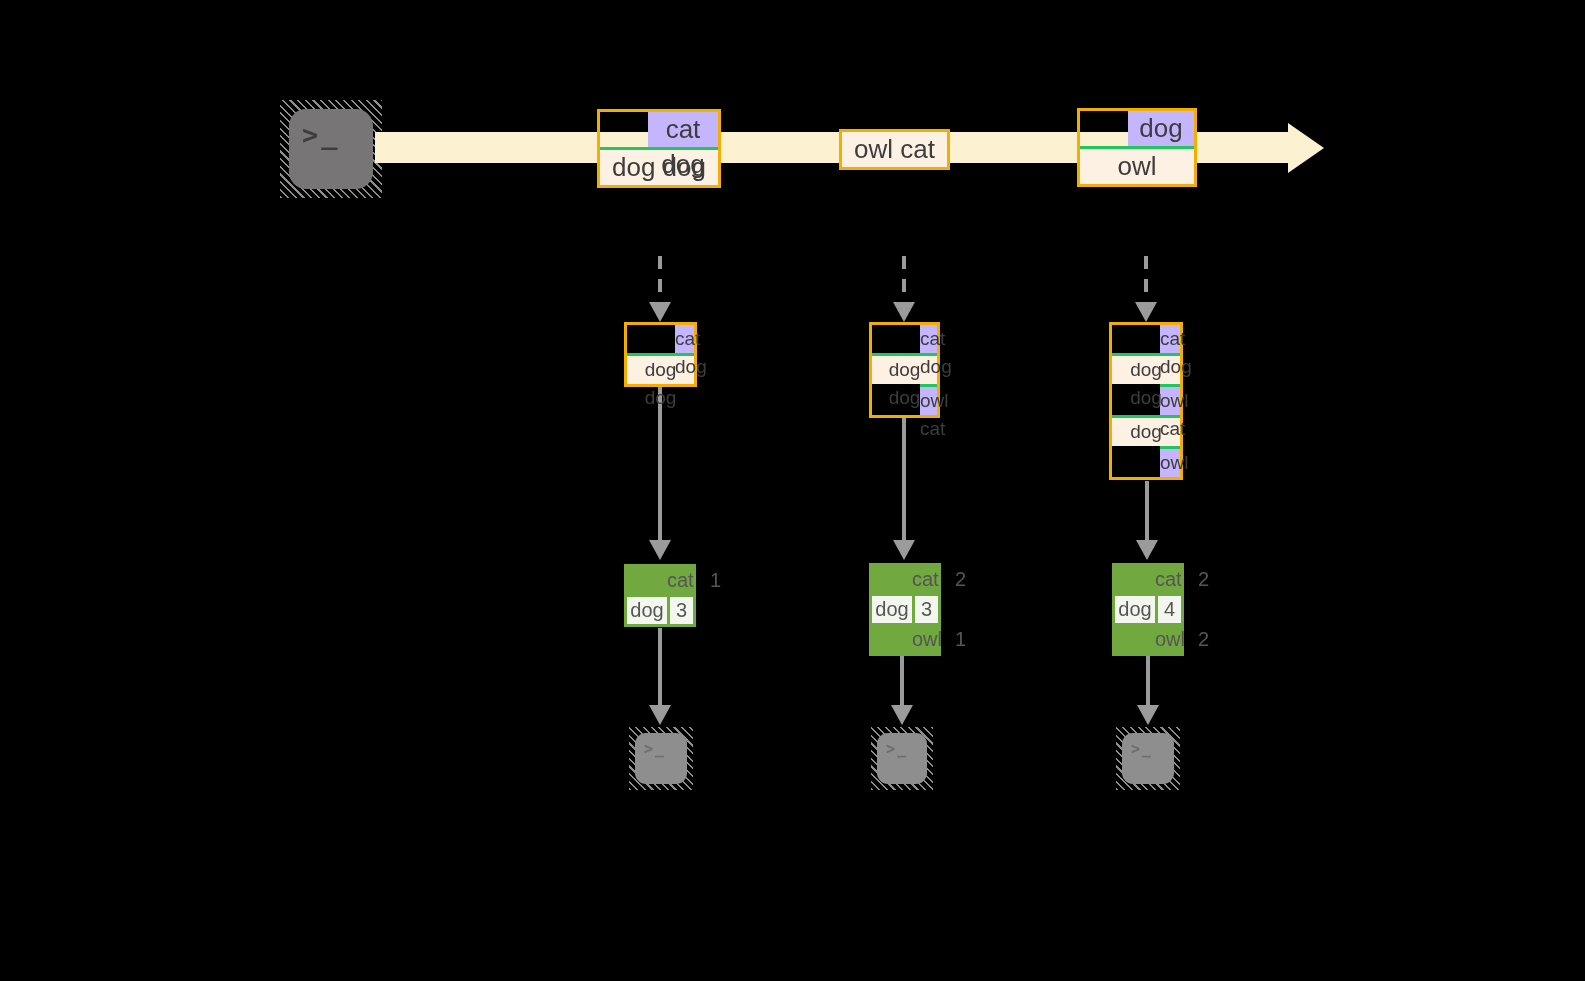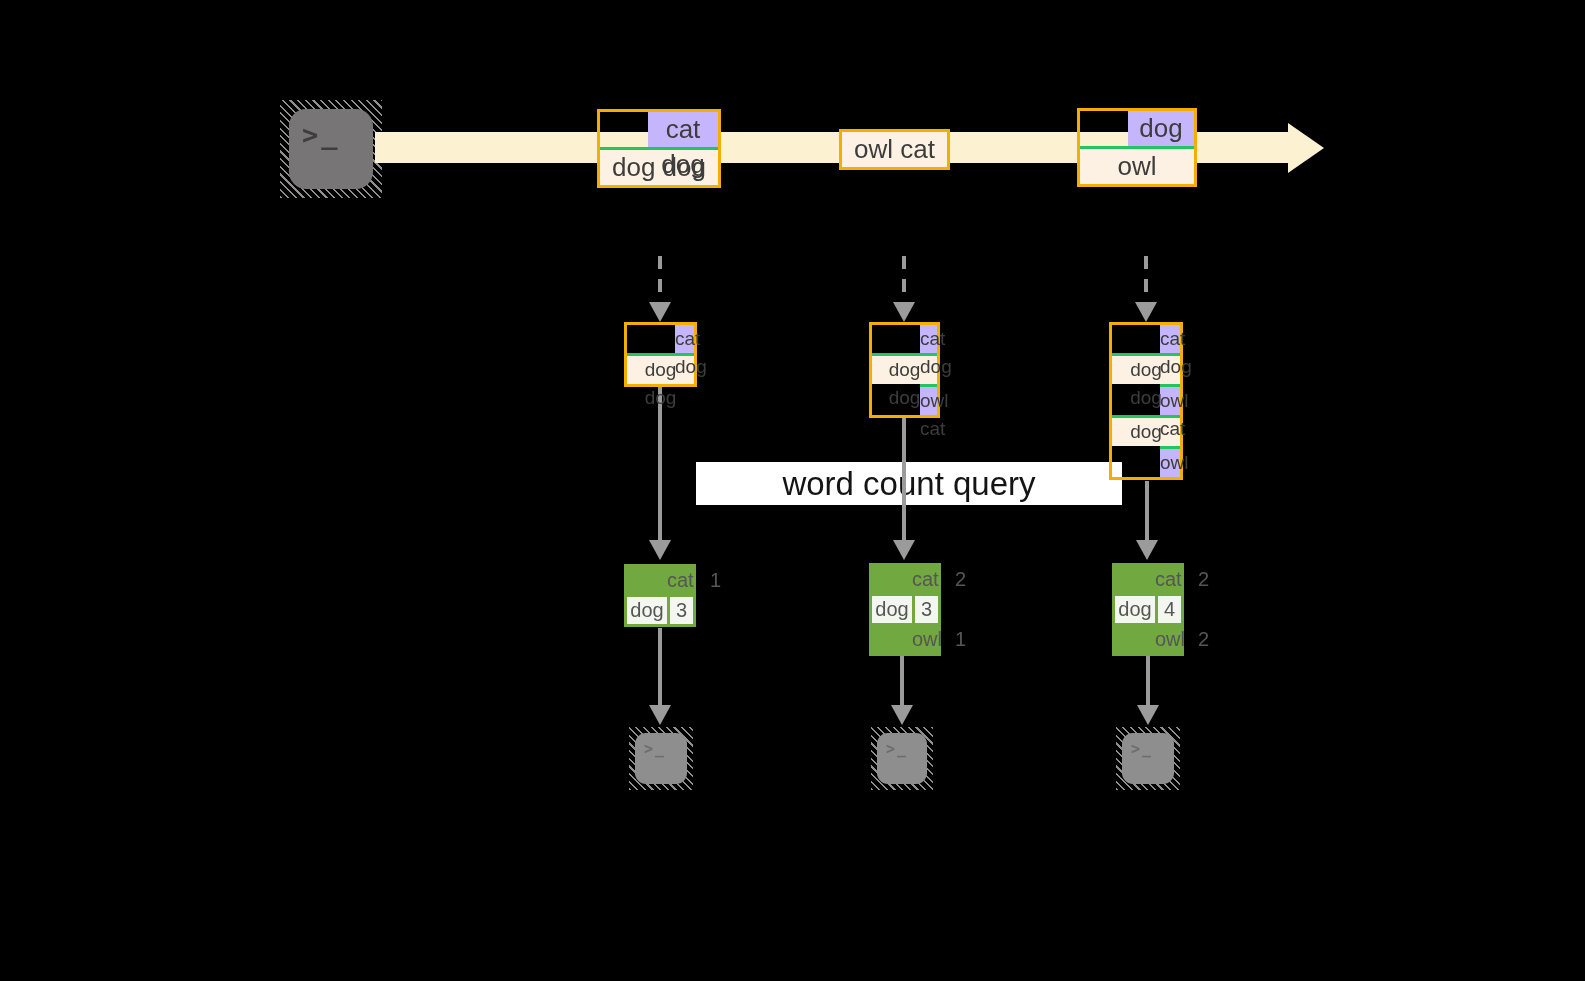--- a/index.html
+++ b/index.html
@@ -85,23 +85,20 @@
     <div class="orow dark">owl cat</div>
   </div>
   <div class="obox stack" style="left:1109px;top:322px;width:74px;">
     <div class="orow dark">cat dog</div>
     <div class="orow">dog dog</div>
     <div class="orow dark">owl cat</div>
     <div class="orow">dog</div>
     <div class="orow dark">owl</div>
   </div>
 
-  <div class="queryband">
-    <div class="querylabel">word count query</div>
-  </div>
 
   <div class="vline" style="left:658px;top:387px;height:153px;"></div>
   <div class="ahead" style="left:649px;top:540px;"></div>
   <div class="vline" style="left:902px;top:415px;height:125px;"></div>
   <div class="ahead" style="left:893px;top:540px;"></div>
   <div class="vline" style="left:1145px;top:481px;height:59px;"></div>
   <div class="ahead" style="left:1136px;top:540px;"></div>
 
   <div class="gtable" style="left:624px;top:564px;">
     <div class="gcell tint">cat</div>

